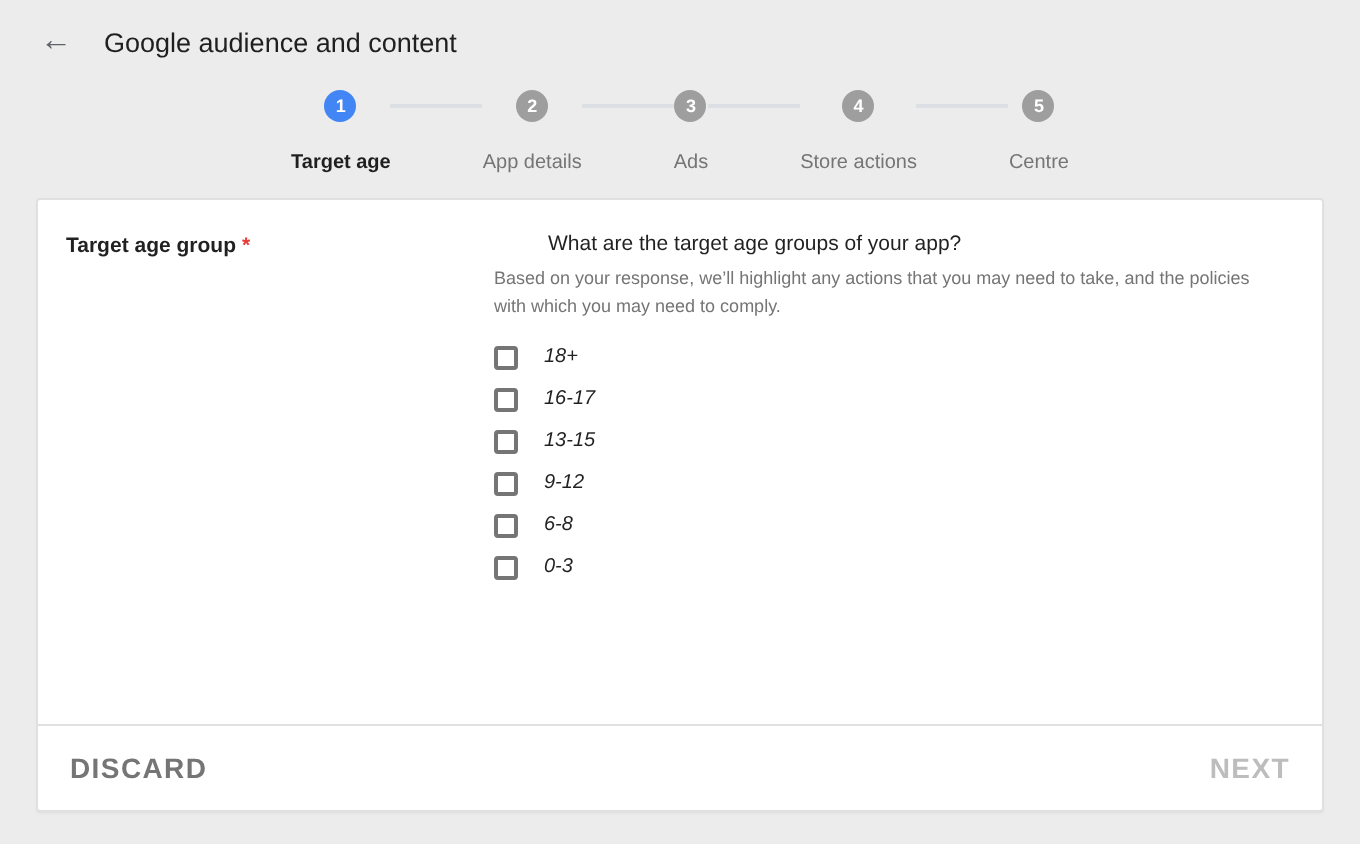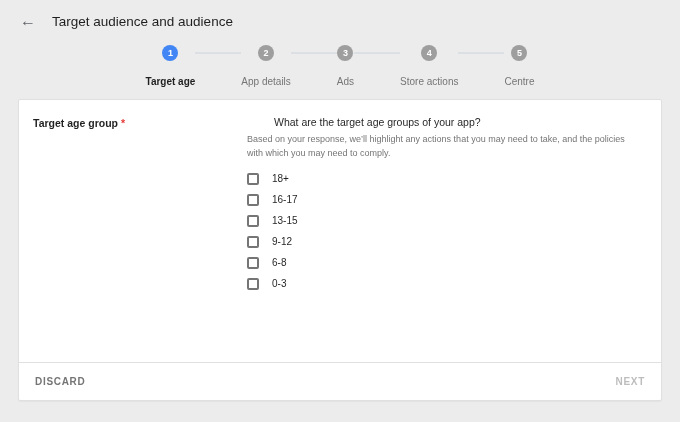--- a/index.html
+++ b/index.html
@@ -40,47 +40,47 @@
   }
   .card-body { display:flex; padding:16px 16px 8px 14px; min-height:262px; }
   .label-col { width:214px; flex:0 0 214px; font-size:10.5px; font-weight:700; padding-top:1px; }
   .required-marker { color:#e53935; margin-left:3px; font-weight:700; }
   .content-col { flex:1; padding-right:4px; }
   .question { font-size:10.5px; color:rgba(0,0,0,.87); margin-bottom:5px;margin-left:27px; }
   .desc { font-size:9px; color:#757575; line-height:1.55; margin-bottom:12px; }
   .note { font-size:9px; color:#757575; line-height:1.55; margin-bottom:15px; }
   .link { color:#4285f4; text-decoration:none; cursor:pointer; }
 
-  .checkbox-list { margin-top:2px; }
+  .checkbox-list { margin-top:2px;font-style:italic; }
   .checkbox-row { display:flex; align-items:center; margin-bottom:9px; cursor:pointer; }
   .checkbox-box {
     width:12px; height:12px;
     border:2px solid #757575; border-radius:2px;
     background:#fff; flex:0 0 auto;
   }
   .checkbox-label { font-size:10px; color:rgba(0,0,0,.87); margin-left:13px; }
 
   .card-footer {
     display:flex; justify-content:space-between; align-items:center;
     border-top:1px solid #e0e0e0;
     padding:13px 16px;
   }
   .footer-btn {
     background:none; border:none; cursor:pointer;
-    font-family:inherit; font-size:10px; font-weight:700;
+    font-family:inherit; font-size:14px; font-weight:700;
     letter-spacing:.7px; color:#757575; padding:0;
   }
   .footer-btn.disabled { color:#bdbdbd; cursor:default; }
 </style>
 </head>
 <body>
 
 <div class="page-header">
   <span class="back-btn">←</span>
-  <span class="page-title">Target audience and audience</span>
+  <span class="page-title">Google audience and content</span>
 </div>
 
 <div class="stepper">
   <div class="step active">
     <div class="step-circle">1</div>
     <div class="step-label">Target age</div>
   </div>
   <div class="connector"></div>
   <div class="step">
     <div class="step-circle">2</div>

